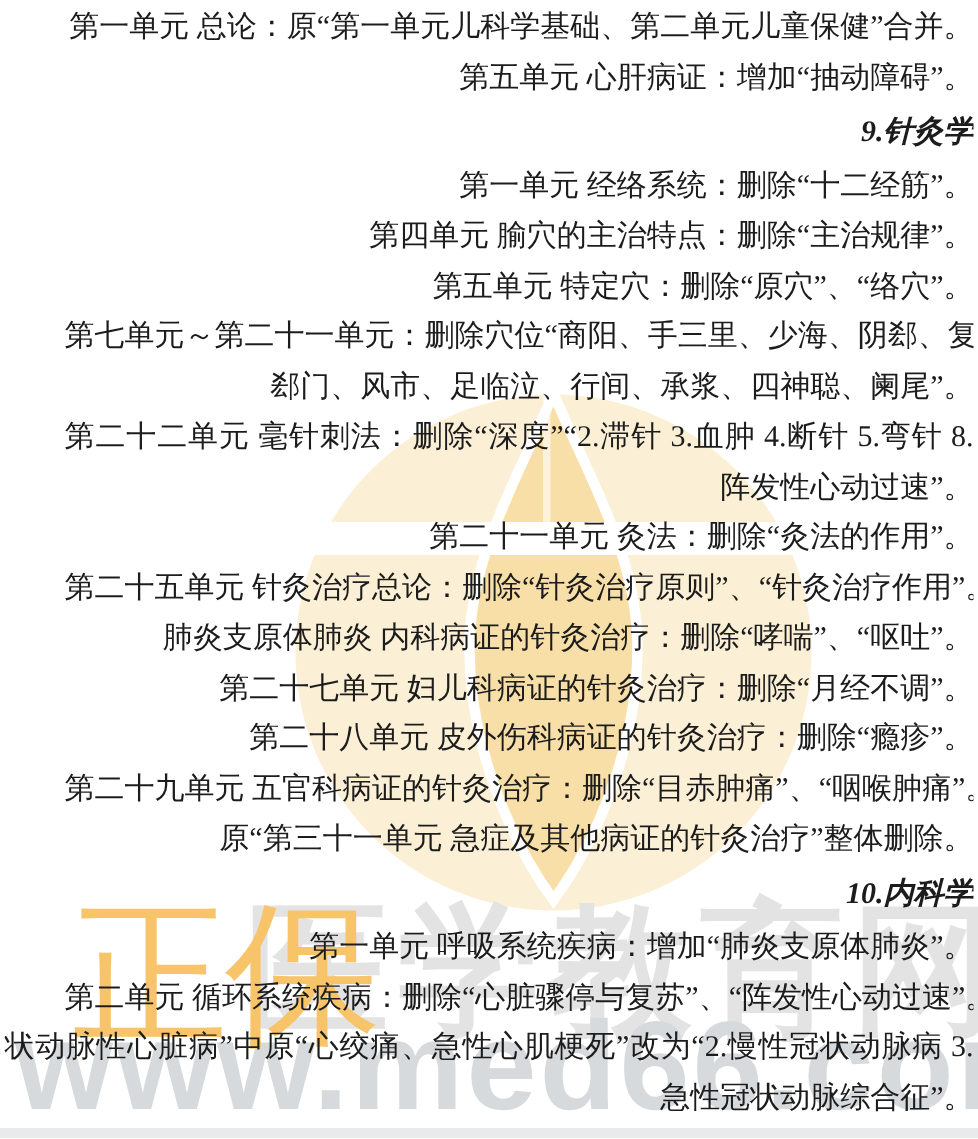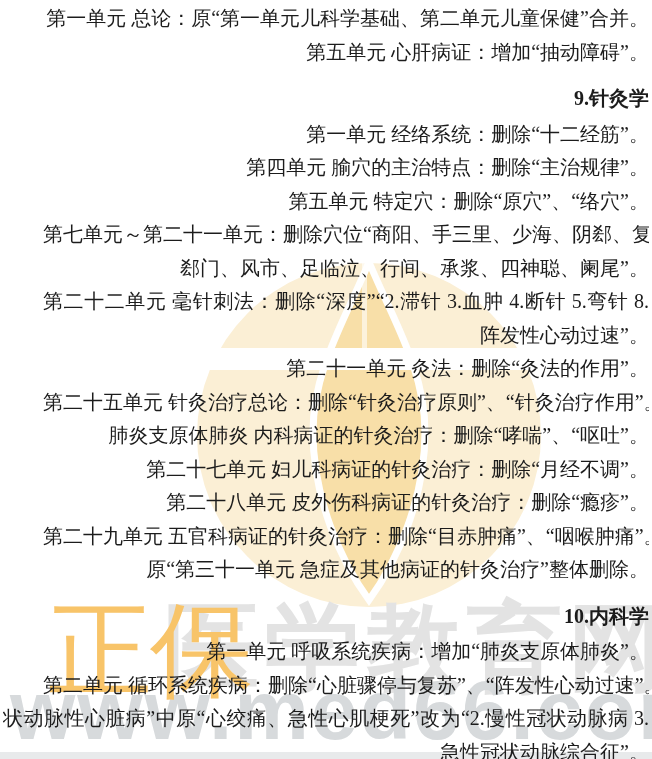--- a/index.html
+++ b/index.html
@@ -46,21 +46,21 @@
     padding:2px 3px 0 3px;box-sizing:border-box;
     color:var(--text-color,#1c1c1c);
     font-size:20px;
   }
   .line{
     height:33.5px;line-height:33.5px;
     white-space:nowrap;overflow:hidden;text-align:right;
   }
   .line.indent{padding-left:40px;}
   .line.fill{text-align:justify;text-align-last:justify;}
-  .line.heading{font-weight:700;margin-top:13px;margin-bottom:2px;}
+  .line.heading{font-weight:700;margin-top:3px;margin-bottom:2px;font-style:italic;}
 </style>
 </head>
 <body>
 
 <div id="page">
 
   <div id="watermarks">
 
     <svg id="logo-svg" viewBox="0 0 380 350" xmlns="http://www.w3.org/2000/svg">
       <circle cx="190" cy="177" r="172" fill="var(--logo-cream,#FBEFD5)"></circle>

